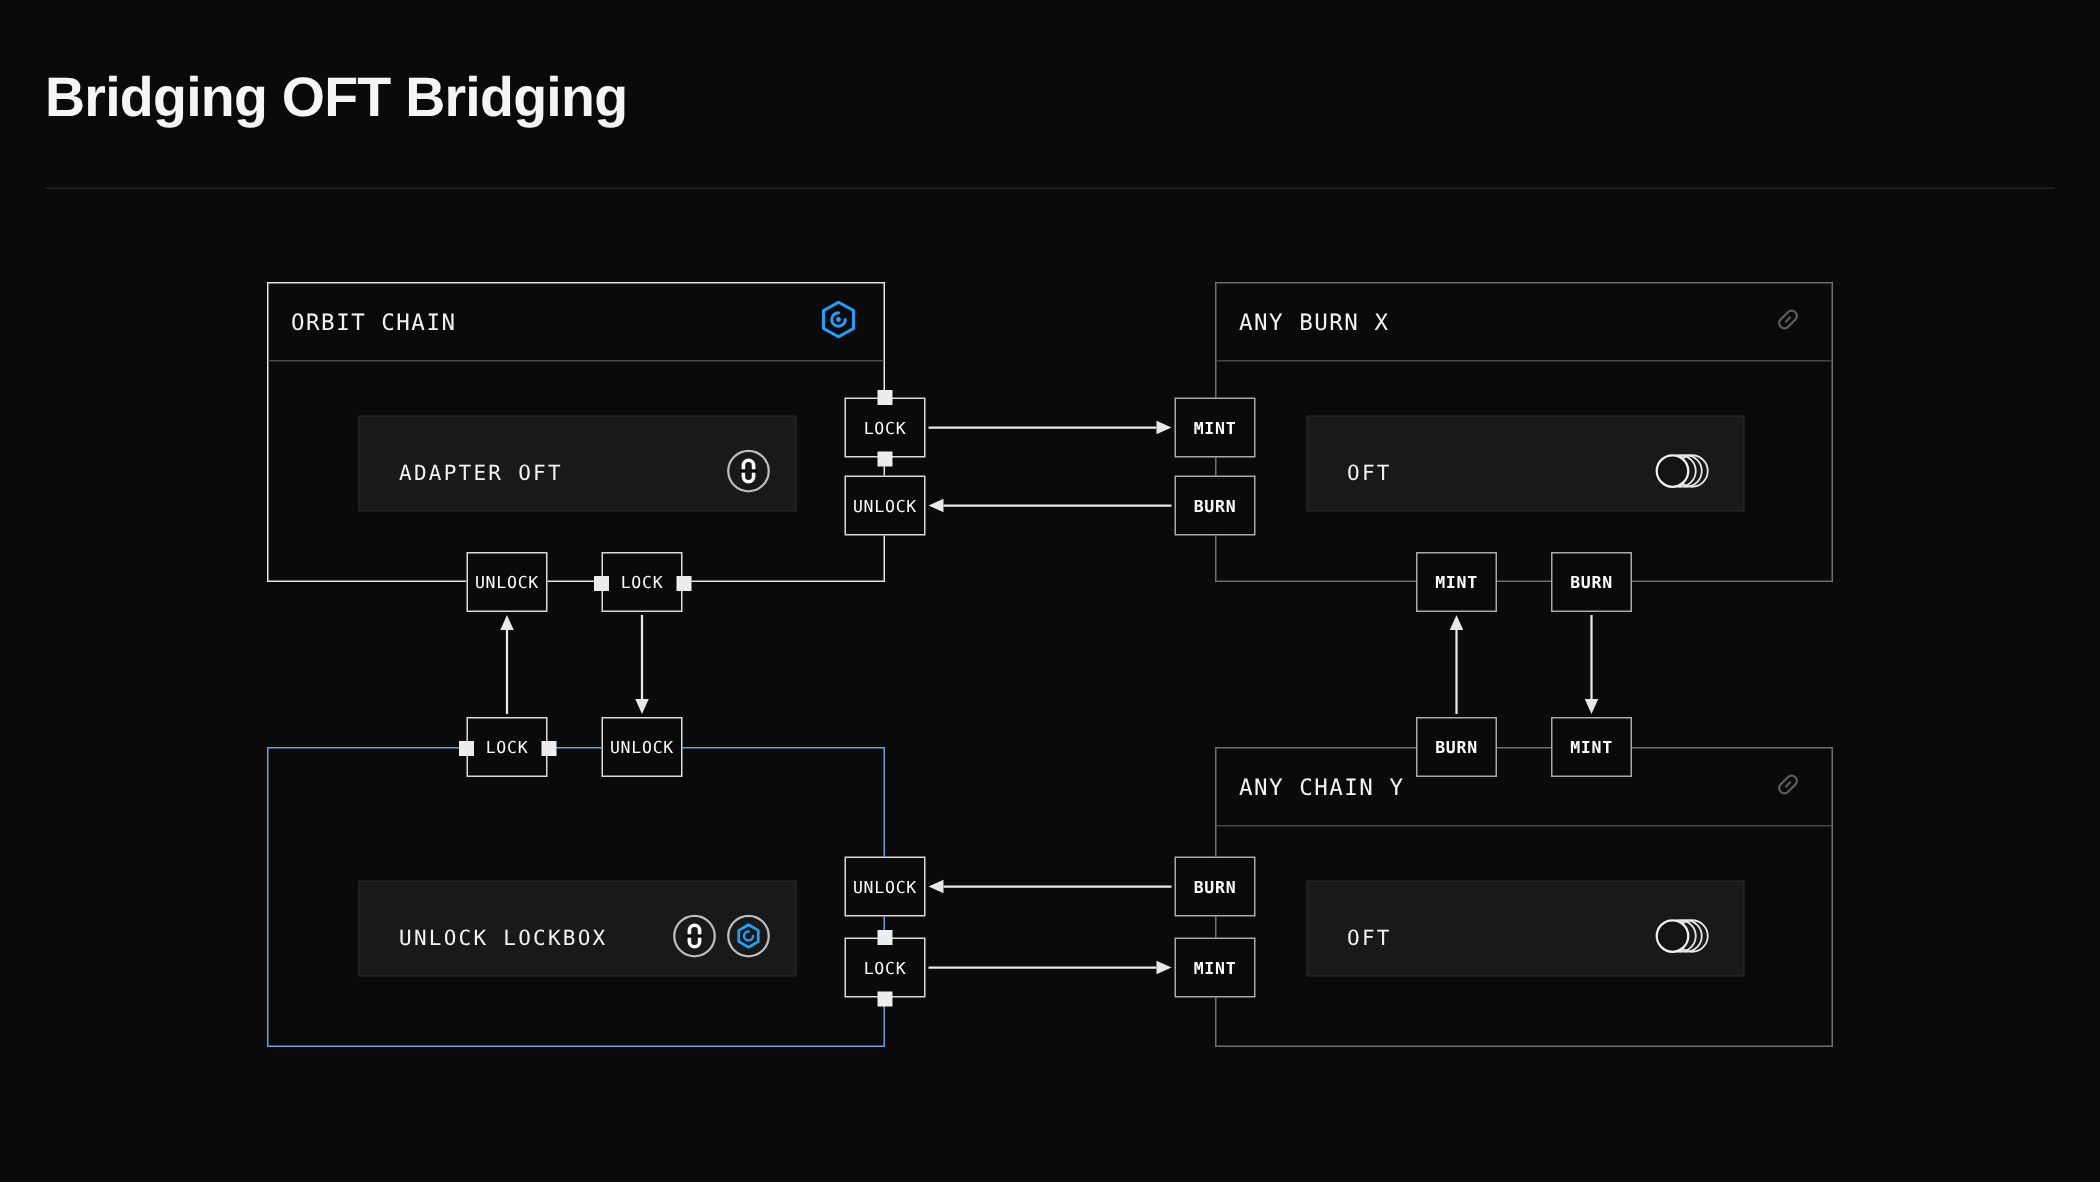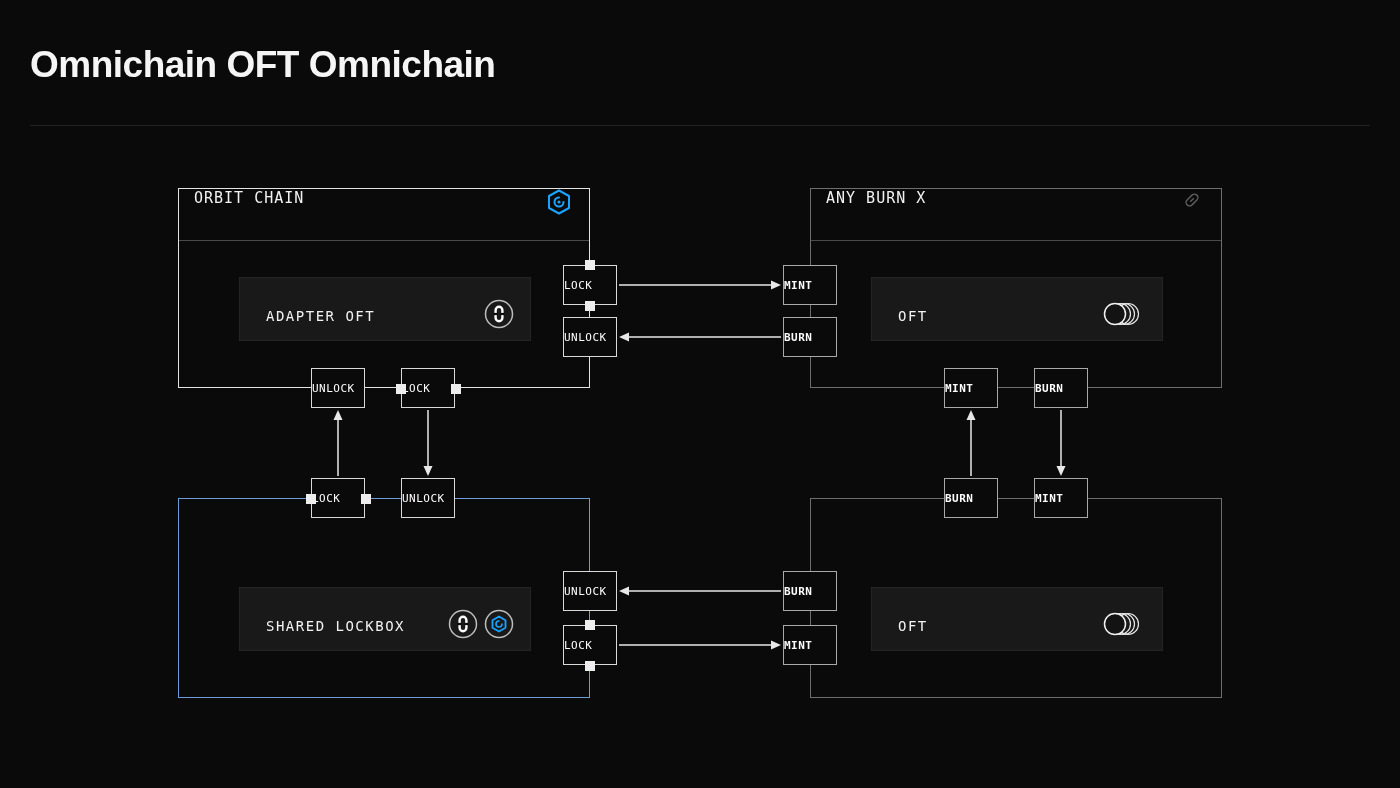--- a/index.html
+++ b/index.html
@@ -20,52 +20,52 @@
   .chain{
     position:absolute;width:412px;height:200px;box-sizing:border-box;
     background:#0a0a0a;border:1px solid #e6e6e6;
   }
   .chain.white{border-color:#e3e3e3;}
   .chain.gray{border-color:#6e6e6e;}
   .chain.blue{border-color:#6f9bd9;}
 
   .chain-header{
     height:52px;box-sizing:border-box;border-bottom:1px solid #4a4a4a;
-    display:flex;padding:0 18px 0 15px;
+    display:flex;align-items:center;padding:0 18px 0 15px;
     font-family:"DejaVu Sans Mono","Liberation Mono",monospace;
     font-size:15px;letter-spacing:1px;color:#f2f2f2;
   }
   .chain-header .spacer{flex:1;}
 
   .chain-item{
     position:absolute;left:60px;top:88px;width:292px;height:64px;box-sizing:border-box;
     background:#191919;border:1px solid #242424;
     display:flex;align-items:center;padding:13px 16px 0 26px;
     font-family:"DejaVu Sans Mono","Liberation Mono",monospace;
     font-size:14px;letter-spacing:1.5px;color:#f2f2f2;
   }
   .chain-item .spacer{flex:1;}
   .icon-row{display:flex;align-items:center;gap:6px;}
 
   #nodes-layer .node{
     position:absolute;width:54px;height:40px;box-sizing:border-box;
     background:#0a0a0a;border:1.5px solid #d9d9d9;
-    display:flex;align-items:center;
+    display:flex;align-items:center;justify-content:center;
     font-family:"DejaVu Sans Mono","Liberation Mono",monospace;
     font-size:11px;letter-spacing:0.5px;color:#fdfdfd;
   }
   #nodes-layer .node.gray{border-color:#a9a9a9;font-weight:bold;}
   .handle{position:absolute;width:10px;height:10px;background:#ededed;}
 
   #arrow-layer{position:absolute;left:0;top:0;pointer-events:none;}
 </style>
 </head>
 <body>
 
-<div class="page-title">Omnichain OFT Omnichain</div>
+<div class="page-title">Bridging OFT Bridging</div>
 <div class="title-divider"></div>
 
 <div class="chain white" style="left:178px;top:188px;">
   <div class="chain-header">
     <span>ORBIT CHAIN</span>
     <span class="spacer"></span>
     <span>
       <svg width="24" height="26" viewBox="0 0 24 26" fill="none">
         <path d="M12 1.5 L22 7 L22 19 L12 24.5 L2 19 L2 7 Z" stroke="#1aa3ff" stroke-width="2" stroke-linejoin="round"></path>
         <path d="M12 8.5 a4.5 4.5 0 1 0 4.5 4.5" stroke="#1aa3ff" stroke-width="2" stroke-linecap="round"></path>
@@ -113,21 +113,21 @@
           <circle cx="18" cy="14" r="10.5" stroke="#e8e8e8" stroke-width="1.2"></circle>
           <circle cx="13" cy="14" r="10.5" fill="#131313" stroke="#f0f0f0" stroke-width="1.5"></circle>
         </svg>
       </span>
     </span>
   </div>
 </div>
 
 <div class="chain blue" style="left:178px;top:498px;">
   <div class="chain-item">
-    <span>SHARED LOCKBOX</span>
+    <span>UNLOCK LOCKBOX</span>
     <span class="spacer"></span>
     <span class="icon-row">
       <span>
         <svg width="30" height="30" viewBox="0 0 30 30" fill="none">
           <circle cx="15" cy="15" r="13.5" stroke="#bdbdbd" stroke-width="1.5"></circle>
           <rect x="11.6" y="7.8" width="6.8" height="14.4" rx="3.4" stroke="#ffffff" stroke-width="2.4"></rect>
           <rect x="9.5" y="13.9" width="4" height="2.2" fill="#0a0a0a"></rect>
           <rect x="16.5" y="13.9" width="4" height="2.2" fill="#0a0a0a"></rect>
         </svg>
       </span>
@@ -136,20 +136,32 @@
           <circle cx="15" cy="15" r="13.5" stroke="#bdbdbd" stroke-width="1.5"></circle>
           <path d="M15 7.5 L21.5 11.2 L21.5 18.8 L15 22.5 L8.5 18.8 L8.5 11.2 Z" stroke="#1aa3ff" stroke-width="1.8" stroke-linejoin="round"></path>
           <path d="M15 12 a3 3 0 1 0 3 3" stroke="#1aa3ff" stroke-width="1.6" stroke-linecap="round"></path>
         </svg>
       </span>
     </span>
   </div>
 </div>
 
 <div class="chain gray" style="left:810px;top:498px;">
+  <div class="chain-header">
+    <span>ANY CHAIN Y</span>
+    <span class="spacer"></span>
+    <span>
+      <svg width="22" height="22" viewBox="0 0 24 24" fill="none">
+        <g transform="rotate(45 12 12)">
+          <rect x="8.2" y="4.5" width="7.6" height="15" rx="3.8" stroke="#5c5c5c" stroke-width="1.6"></rect>
+          <line x1="12" y1="9.2" x2="12" y2="14.8" stroke="#5c5c5c" stroke-width="1.6"></line>
+        </g>
+      </svg>
+    </span>
+  </div>
   <div class="chain-item">
     <span>OFT</span>
     <span class="spacer"></span>
     <span class="icon-row">
       <span>
         <svg width="44" height="28" viewBox="0 0 44 28" fill="none">
           <circle cx="26" cy="14" r="10.5" stroke="#e8e8e8" stroke-width="1.2"></circle>
           <circle cx="22" cy="14" r="10.5" stroke="#e8e8e8" stroke-width="1.2"></circle>
           <circle cx="18" cy="14" r="10.5" stroke="#e8e8e8" stroke-width="1.2"></circle>
           <circle cx="13" cy="14" r="10.5" fill="#131313" stroke="#f0f0f0" stroke-width="1.5"></circle>

